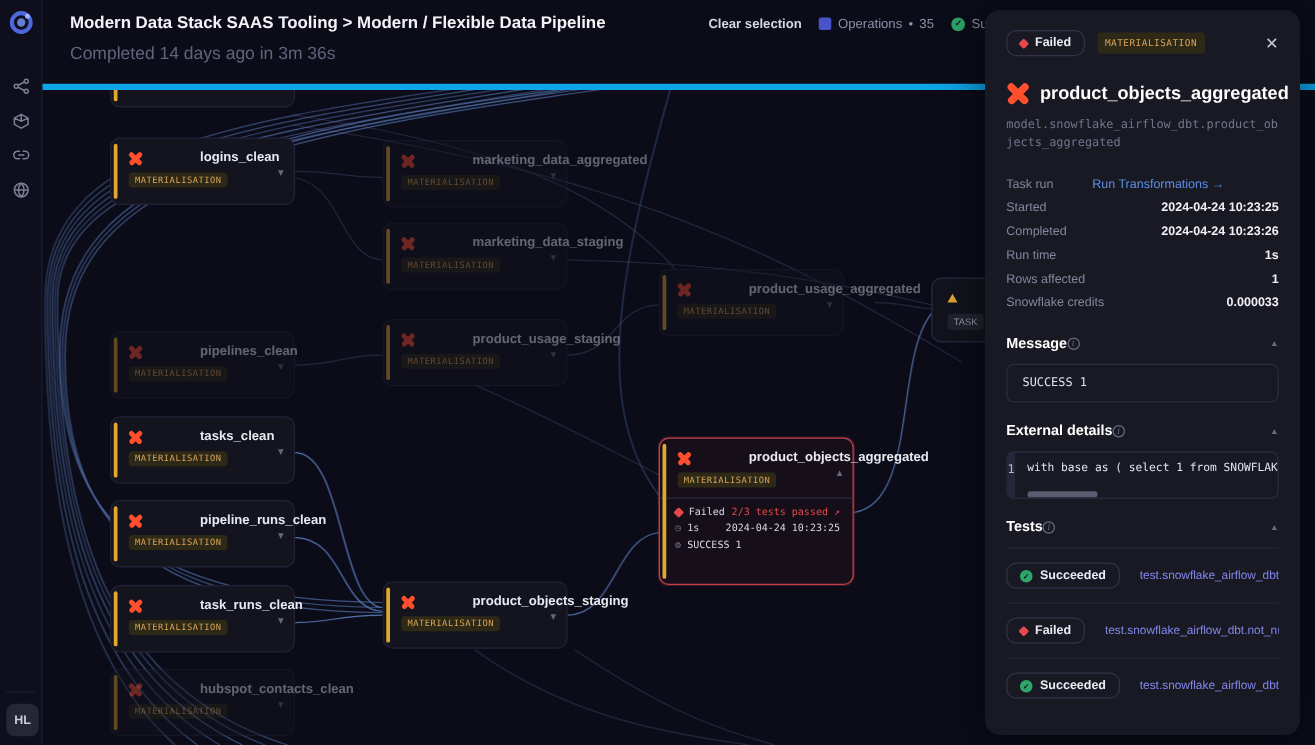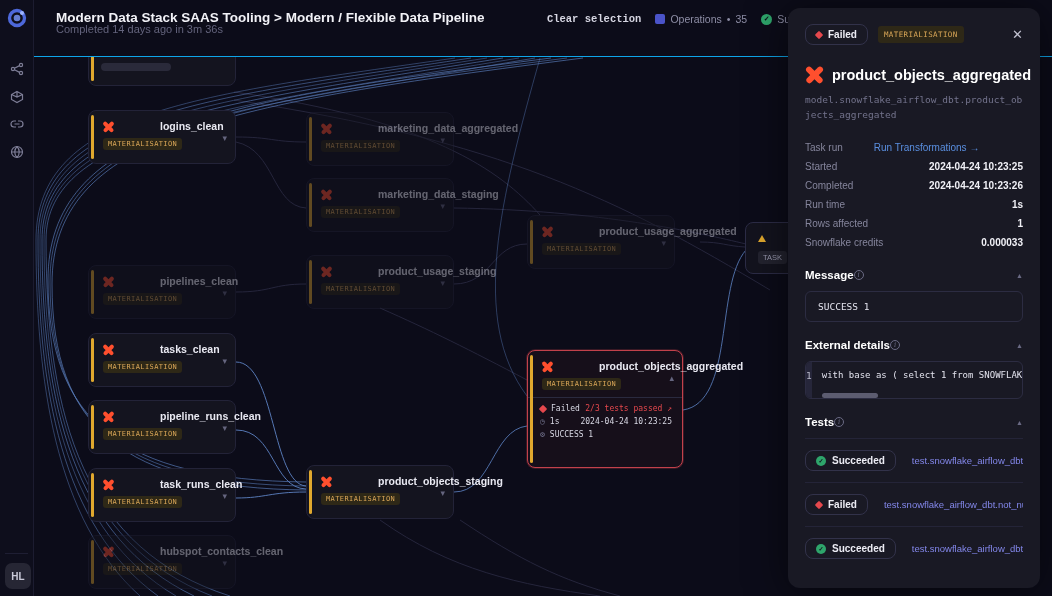--- a/index.html
+++ b/index.html
@@ -8,25 +8,25 @@
 
   
   .rail { position:absolute; left:0; top:0; bottom:0; width:34px; background:#0e0e1c; border-right:1px solid #1c1c30; z-index:6; }
   .rail-logo { position:absolute; left:7px; top:8px; width:20px; height:20px; }
   .rail-ic { position:absolute; left:10px; width:14px; height:14px; color:#7d7d96; }
   .rail-ic svg { width:14px; height:14px; display:block; }
   .rail-divider { position:absolute; left:5px; right:5px; bottom:42px; border-top:1px solid #1e1e33; }
   .avatar { position:absolute; left:5px; bottom:7px; width:26px; height:26px; border-radius:7px; background:#262634; color:#c9c9d8; font-size:10px; font-weight:bold; display:flex; align-items:center; justify-content:center; }
 
   
-  .header { position:absolute; left:34px; right:0; top:0; height:57px; background:#0c0c19; border-bottom:1px solid #0ea5e9; z-index:4; }
+  .header { position:absolute; left:34px; right:0; top:0; height:72px; background:#0c0c19; border-bottom:5px solid #0ea5e9; z-index:4; }
   .hd-title { position:absolute; left:22px; top:10px; font-size:13.5px; font-weight:bold; color:#f2f2f7; }
-  .hd-sub { position:absolute; left:22px; top:23px; font-size:11px; color:#63637c; }
+  .hd-sub { position:absolute; left:22px; top:34px; font-size:14px; color:#63637c; }
   .toolbar { position:absolute; right:262px; top:13px; display:flex; align-items:center; gap:14px; font-size:10.5px; }
-  .tb-clear { color:#d6d6e2; font-weight:bold;font-family:Liberation Mono, monospace; }
+  .tb-clear { color:#d6d6e2; font-weight:bold; }
   .tb-group { display:flex; align-items:center; gap:5px; color:#8e8ea6;justify-content:center; }
   .grid-ic { width:10px; height:10px; background:
       linear-gradient(#5560e8,#5560e8); border-radius:2px; opacity:.85; }
   .ok-dot { width:11px; height:11px; border-radius:50%; background:#2ea56b; color:#0c0c19; font-size:7px; display:flex; align-items:center; justify-content:center; font-weight:bold; }
   .ghost-btn { position:absolute; top:5px; right:47px; width:86px; height:28px; border-radius:9px; background:#27273a; z-index:3; }
   .primary-btn { position:absolute; top:5px; right:8px; width:38px; height:28px; border-radius:9px; background:#3b63dd; z-index:3; }
 
   
   .edges { position:absolute; left:0; top:0; z-index:1; }
   .edges path { fill:none; }

